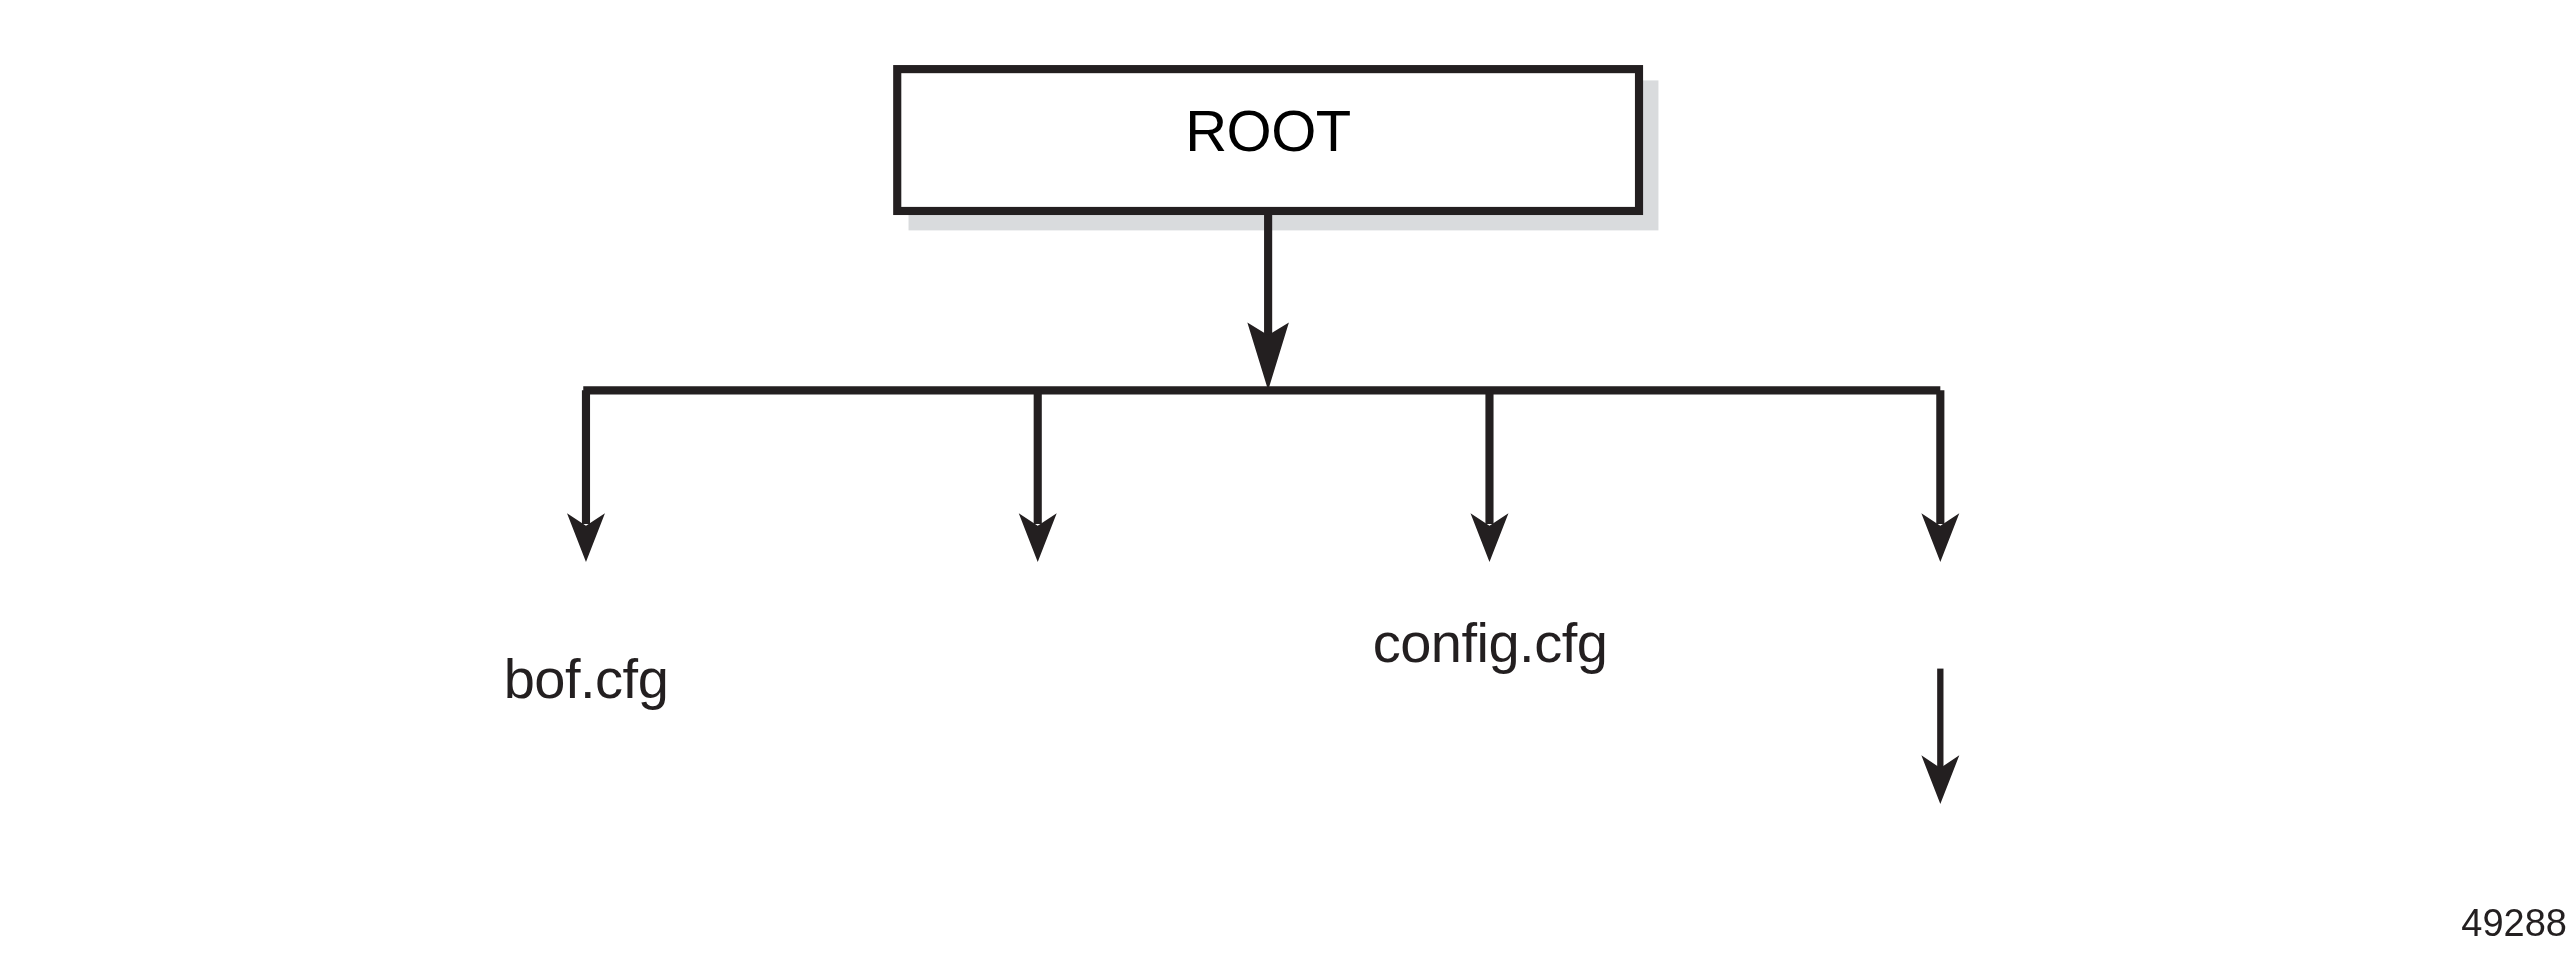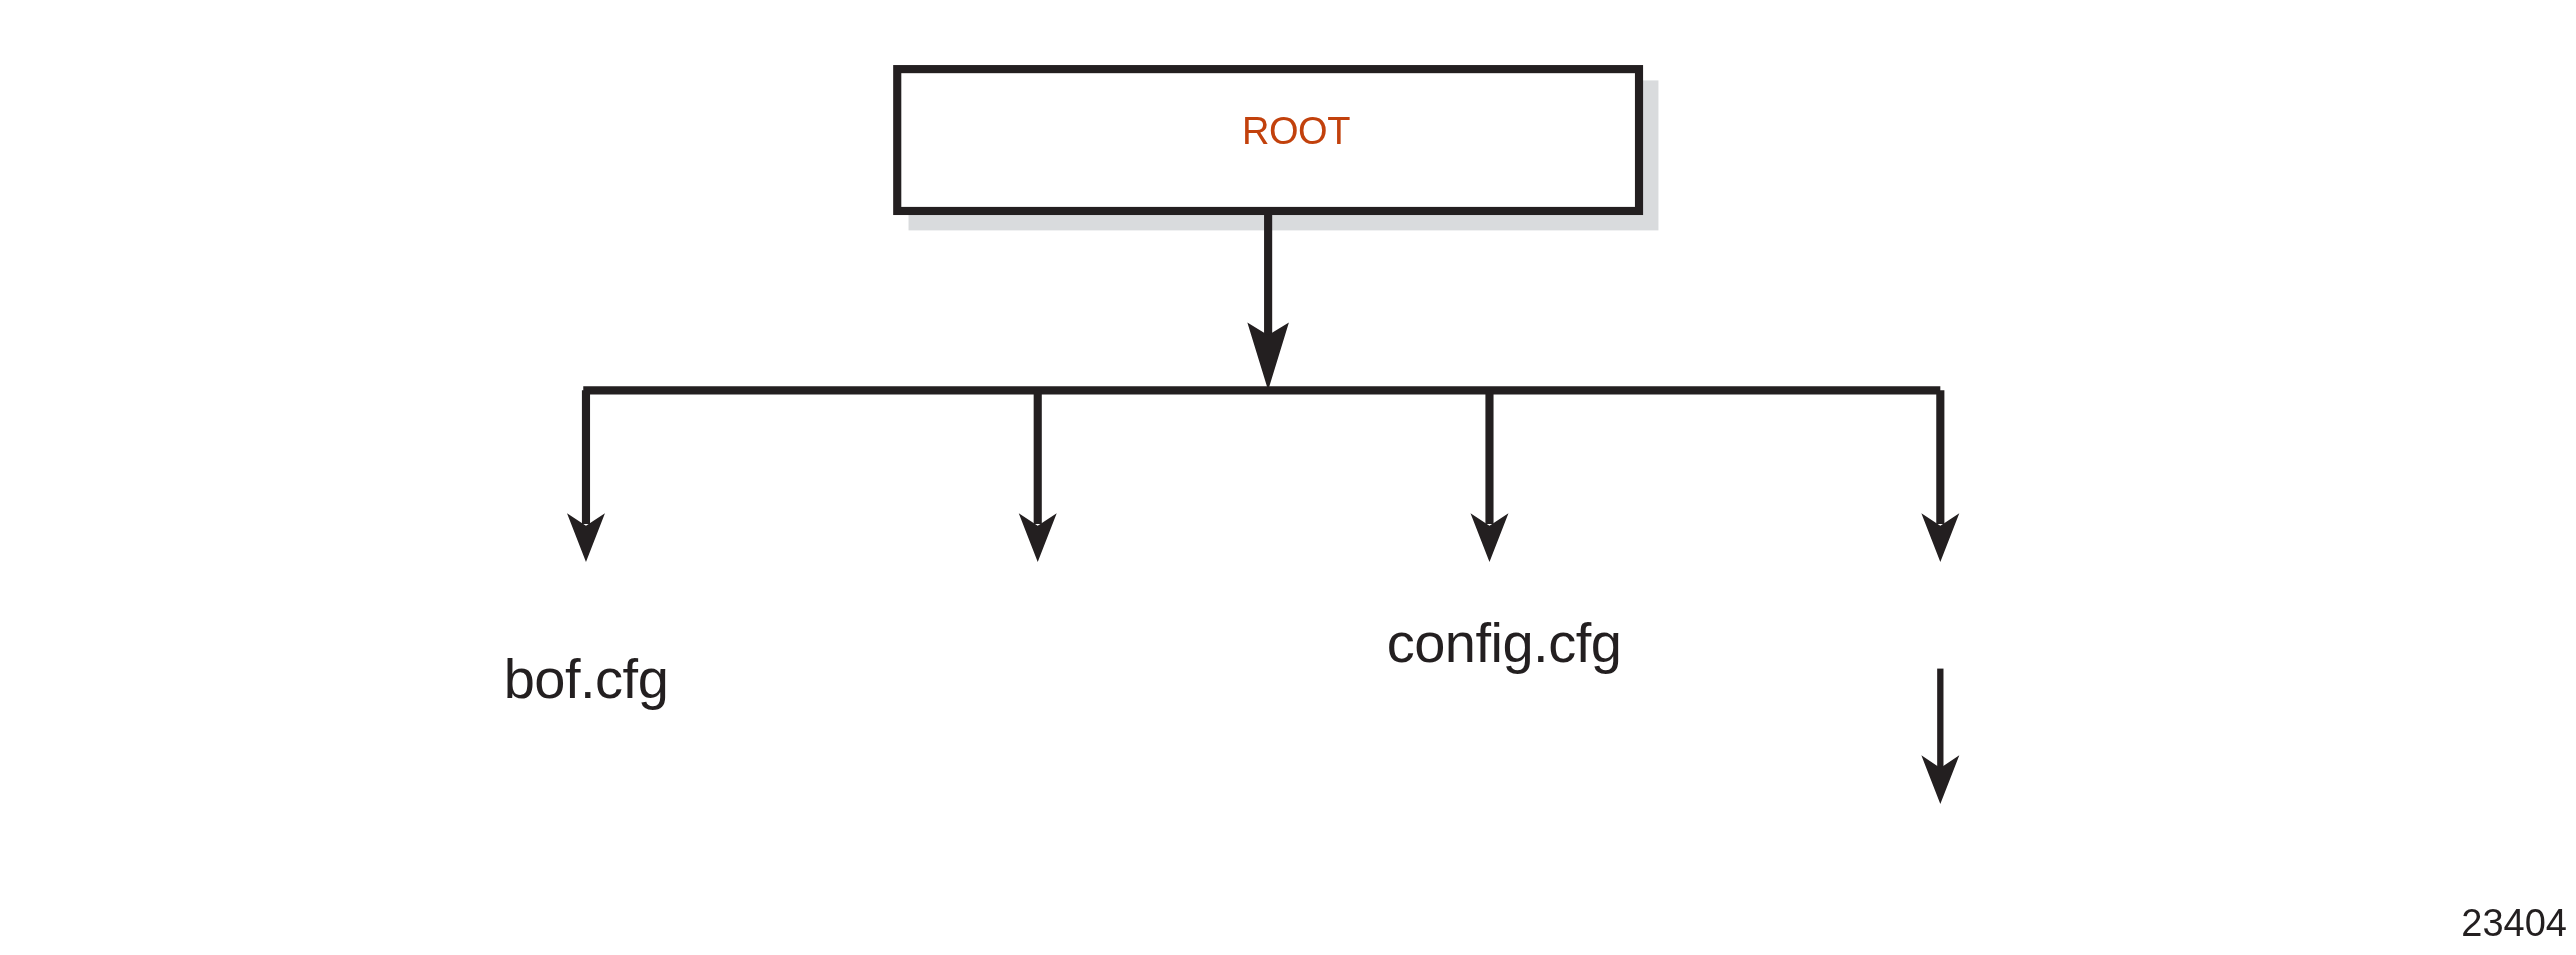--- a/index.html
+++ b/index.html
@@ -32,27 +32,26 @@
     line-height: 1;
     color: #231f20;
     white-space: nowrap;
     text-align: center;
     transform: translateX(-50%);
     letter-spacing: -0.5px;
   }
   #root-label {
     position: absolute;
     font-family: "Liberation Sans", sans-serif;
-    font-size: 38px;
+    font-size: 58px;
     line-height: 1;
-    color: #c2410c;
+    color: #000000;
     white-space: nowrap;
     transform: translate(-50%, -50%);
     letter-spacing: -0.5px;
-    margin-left: 28px;
   }
   #figure-number {
     position: absolute;
     right: 9px;
     bottom: 12.7px;
     font-family: "Liberation Sans", sans-serif;
     font-size: 38px;
     line-height: 1;
     color: #231f20;
     white-space: nowrap;
@@ -89,20 +88,20 @@
 
     <line x1="2147" y1="740" x2="2147" y2="850" stroke="#231f20" stroke-width="7"></line>
     <polygon points="2147,890 2126,836 2147,850 2168,836" fill="#231f20"></polygon>
   </svg>
 
   <div id="root-label" style="left:1268px; top:131px;">ROOT</div>
 
   <div class="node-label" style="left:586px; top:651px;">bof.cfg</div>
 
 
-  <div class="node-label" style="left:1490px; top:615px;margin-left:14px;">config.cfg</div>
+  <div class="node-label" style="left:1490px; top:615px;">config.cfg</div>
 
 
 
-  <div id="figure-number">23404</div>
+  <div id="figure-number">49288</div>
 
 </div>
 
 
 </body></html>

